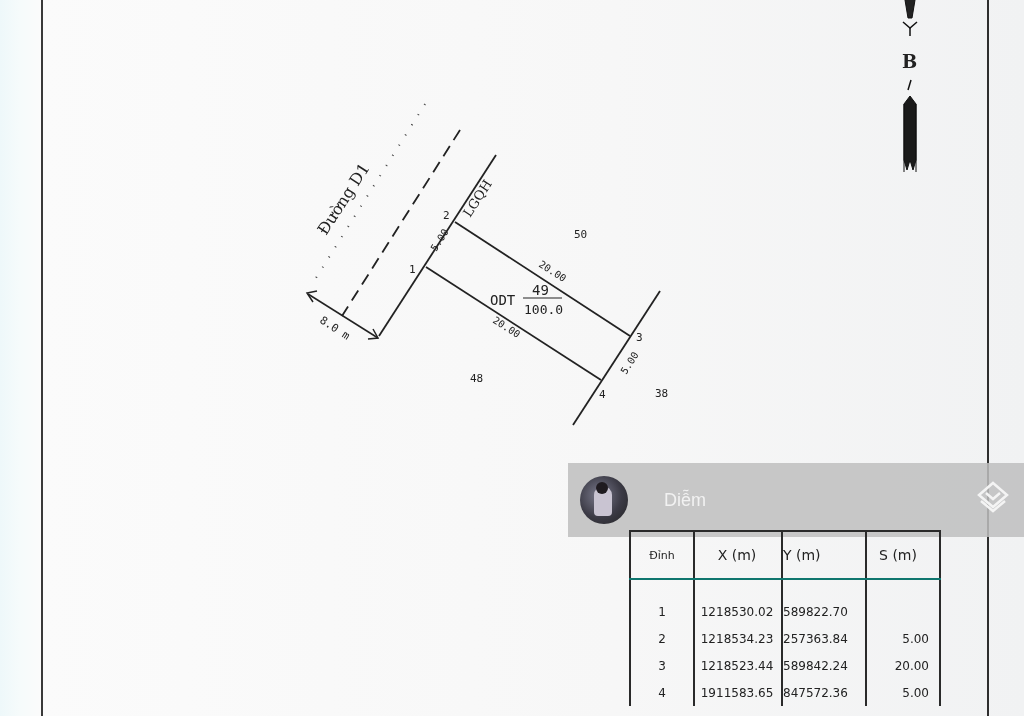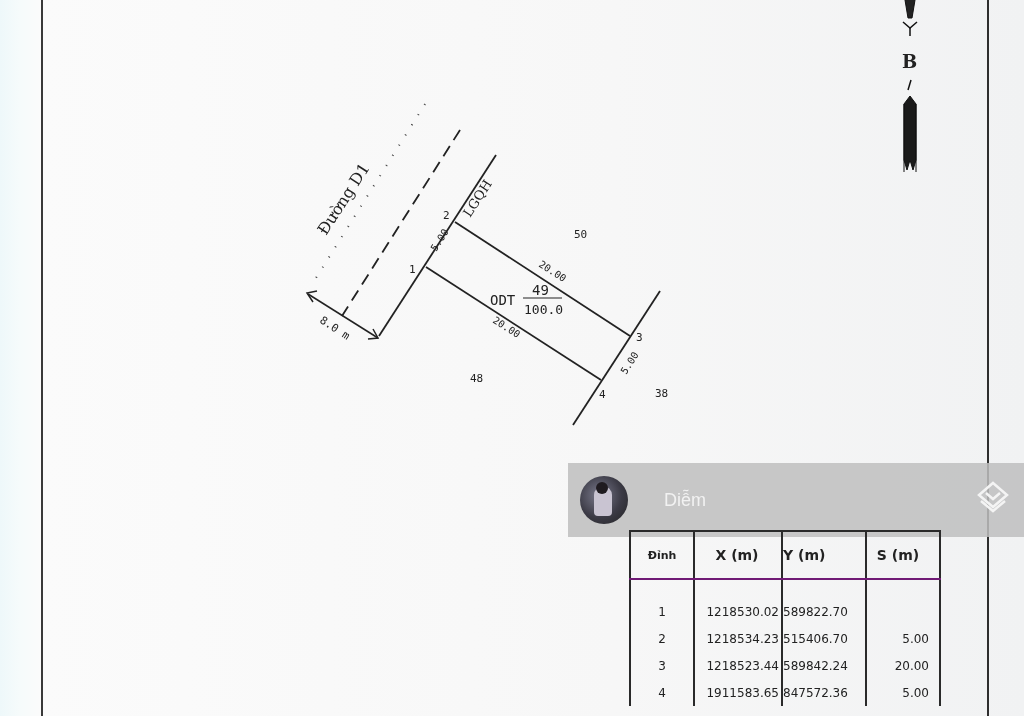--- a/index.html
+++ b/index.html
@@ -46,28 +46,28 @@
   .layers-icon { position: absolute; left: 973px; top: 479px; width: 40px; height: 40px; }
 
   table.coords {
     position: absolute; left: 629px; top: 530px; border-collapse: collapse;
     font-family: "DejaVu Sans", sans-serif; color: #222;
   }
   table.coords th, table.coords td {
     border-left: 2px solid #2a2a2a; border-right: 2px solid #2a2a2a; padding: 0;
   }
   table.coords thead th {
-    border-top: 2px solid #2a2a2a; border-bottom: 2px solid #701a75;
-    height: 46px; font-weight: bold; font-size: 14px;
+    border-top: 2px solid #2a2a2a; border-bottom: 2px solid #0f766e;
+    height: 46px; font-weight: normal; font-size: 14px;
   }
   table.coords thead th.small { font-size: 11px; }
   table.coords tbody td { height: 27px; font-size: 12px; }
   table.coords tbody tr.spacer td { height: 18px; }
   .c0 { width: 62px; text-align: center; }
-  .c1 { width: 84px; text-align: right; padding-right: 2px !important; }
+  .c1 { width: 84px; text-align: center; padding-right: 2px !important; }
   .c2 { width: 82px; text-align: left; }
   .c3 { width: 62px; text-align: right; padding-right: 10px !important; }
 </style>
 </head>
 <body>
 
 <div class="paper"></div>
 <div class="frame-line-left"></div>
 <div class="frame-line-right"></div>
 
@@ -152,21 +152,21 @@
       </tr>
     <tr>
       <td class="c0">1</td>
       <td class="c1">1218530.02</td>
       <td class="c2">589822.70</td>
       <td class="c3"></td>
     </tr>
     <tr>
       <td class="c0">2</td>
       <td class="c1">1218534.23</td>
-      <td class="c2">515406.70</td>
+      <td class="c2">257363.84</td>
       <td class="c3">5.00</td>
     </tr>
     <tr>
       <td class="c0">3</td>
       <td class="c1">1218523.44</td>
       <td class="c2">589842.24</td>
       <td class="c3">20.00</td>
     </tr>
     <tr>
       <td class="c0">4</td>

